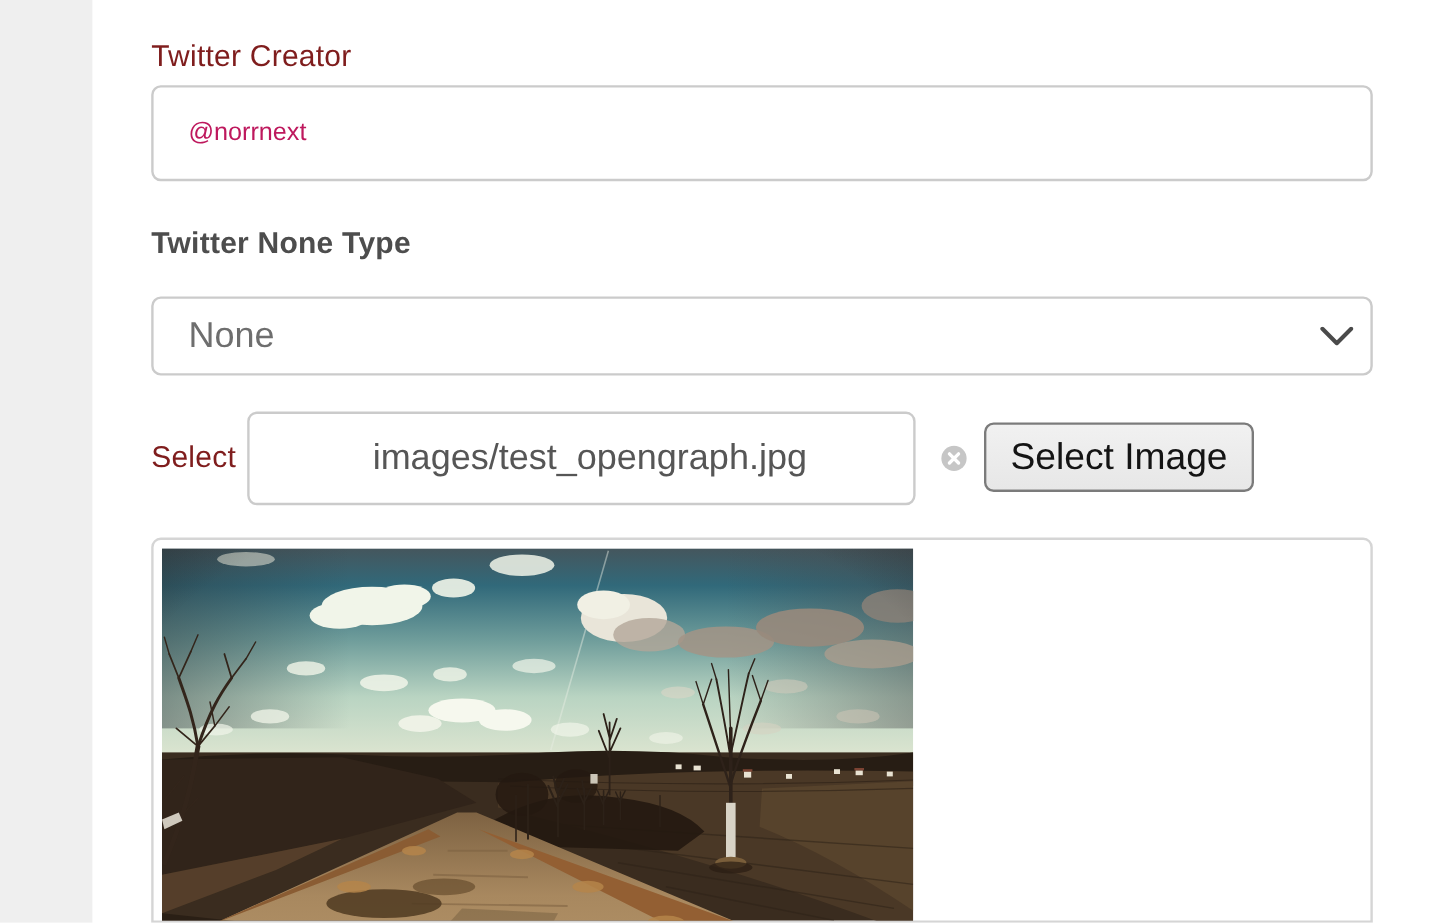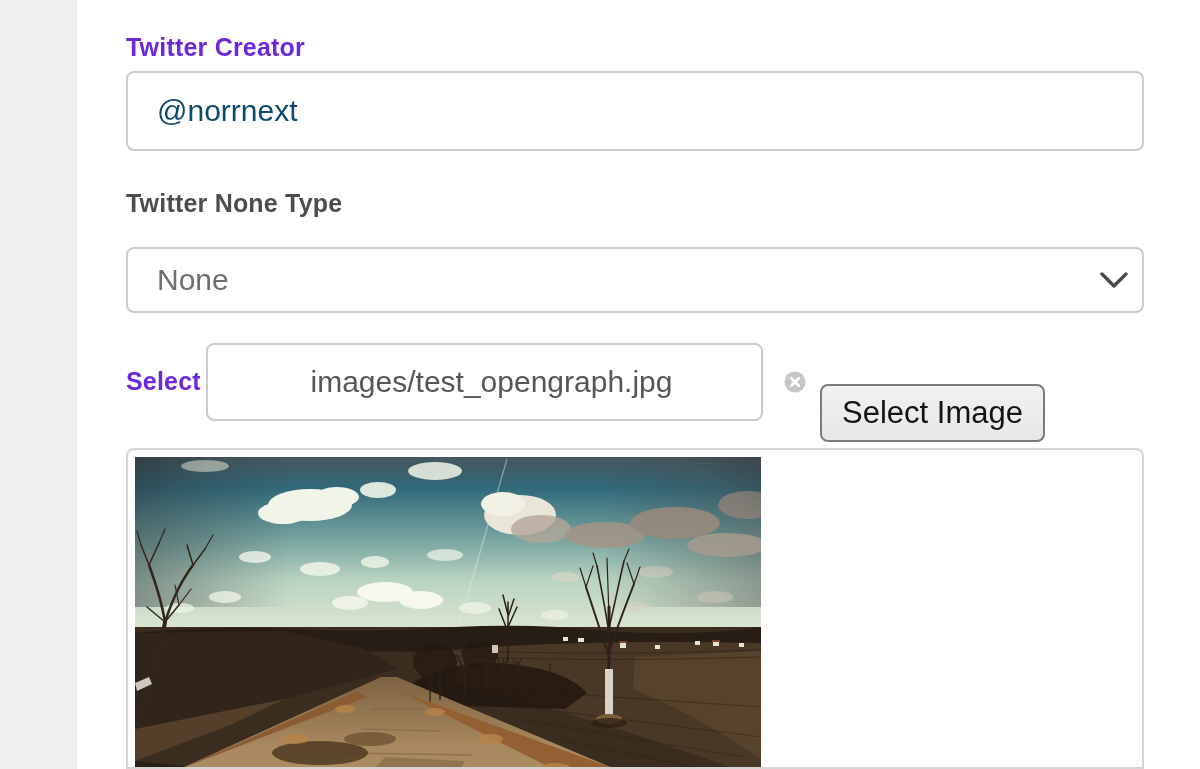--- a/index.html
+++ b/index.html
@@ -12,36 +12,35 @@
   .abs { position: absolute; }
 
   .sidebar-strip {
     left: 0; top: 0; width: 77px; height: 769px;
     background: #efefef;
   }
 
   .field-label {
     left: 126px;
     font-size: 25px;
-    color: #6d28d9;
+    color: #7f1d1d;
     letter-spacing: 0.2px;
-    font-weight: bold;
   }
   .field-label.bold {
     font-weight: bold;
     color: #4d4d4d;
   }
 
   .text-input {
     border: 2px solid #cbcbcb;
     border-radius: 8px;
     background: #ffffff;
-    color: #0c4a6e;
+    color: #be185d;
     font-family: "Liberation Sans", sans-serif;
-    font-size: 30px;
+    font-size: 21px;
     outline: none;
   }
   #creator-input {
     left: 126px; top: 71px; width: 1018px; height: 80px;
     padding-left: 29px;
   }
   #image-input {
     left: 206px; top: 343px; width: 557px; height: 78px;
     padding-left: 14px;
     font-size: 30px;
@@ -82,21 +81,20 @@
   .select-image-btn {
     left: 820px; top: 352px; width: 225px; height: 58px;
     border: 2px solid #7b7b7b;
     border-radius: 8px;
     background: linear-gradient(#f1f1f1, #e7e7e7);
     color: #141414;
     font-family: "Liberation Sans", sans-serif;
     font-size: 31px;
     text-align: center;
     cursor: pointer;
-    margin-top: 32px;
   }
 
   .preview-box {
     left: 126px; top: 448px; width: 1018px; height: 321px;
     border: 2px solid #d5d5d5;
     border-radius: 8px 8px 0 0;
     background: #ffffff;
     padding: 7px;
     overflow: hidden;
   }

